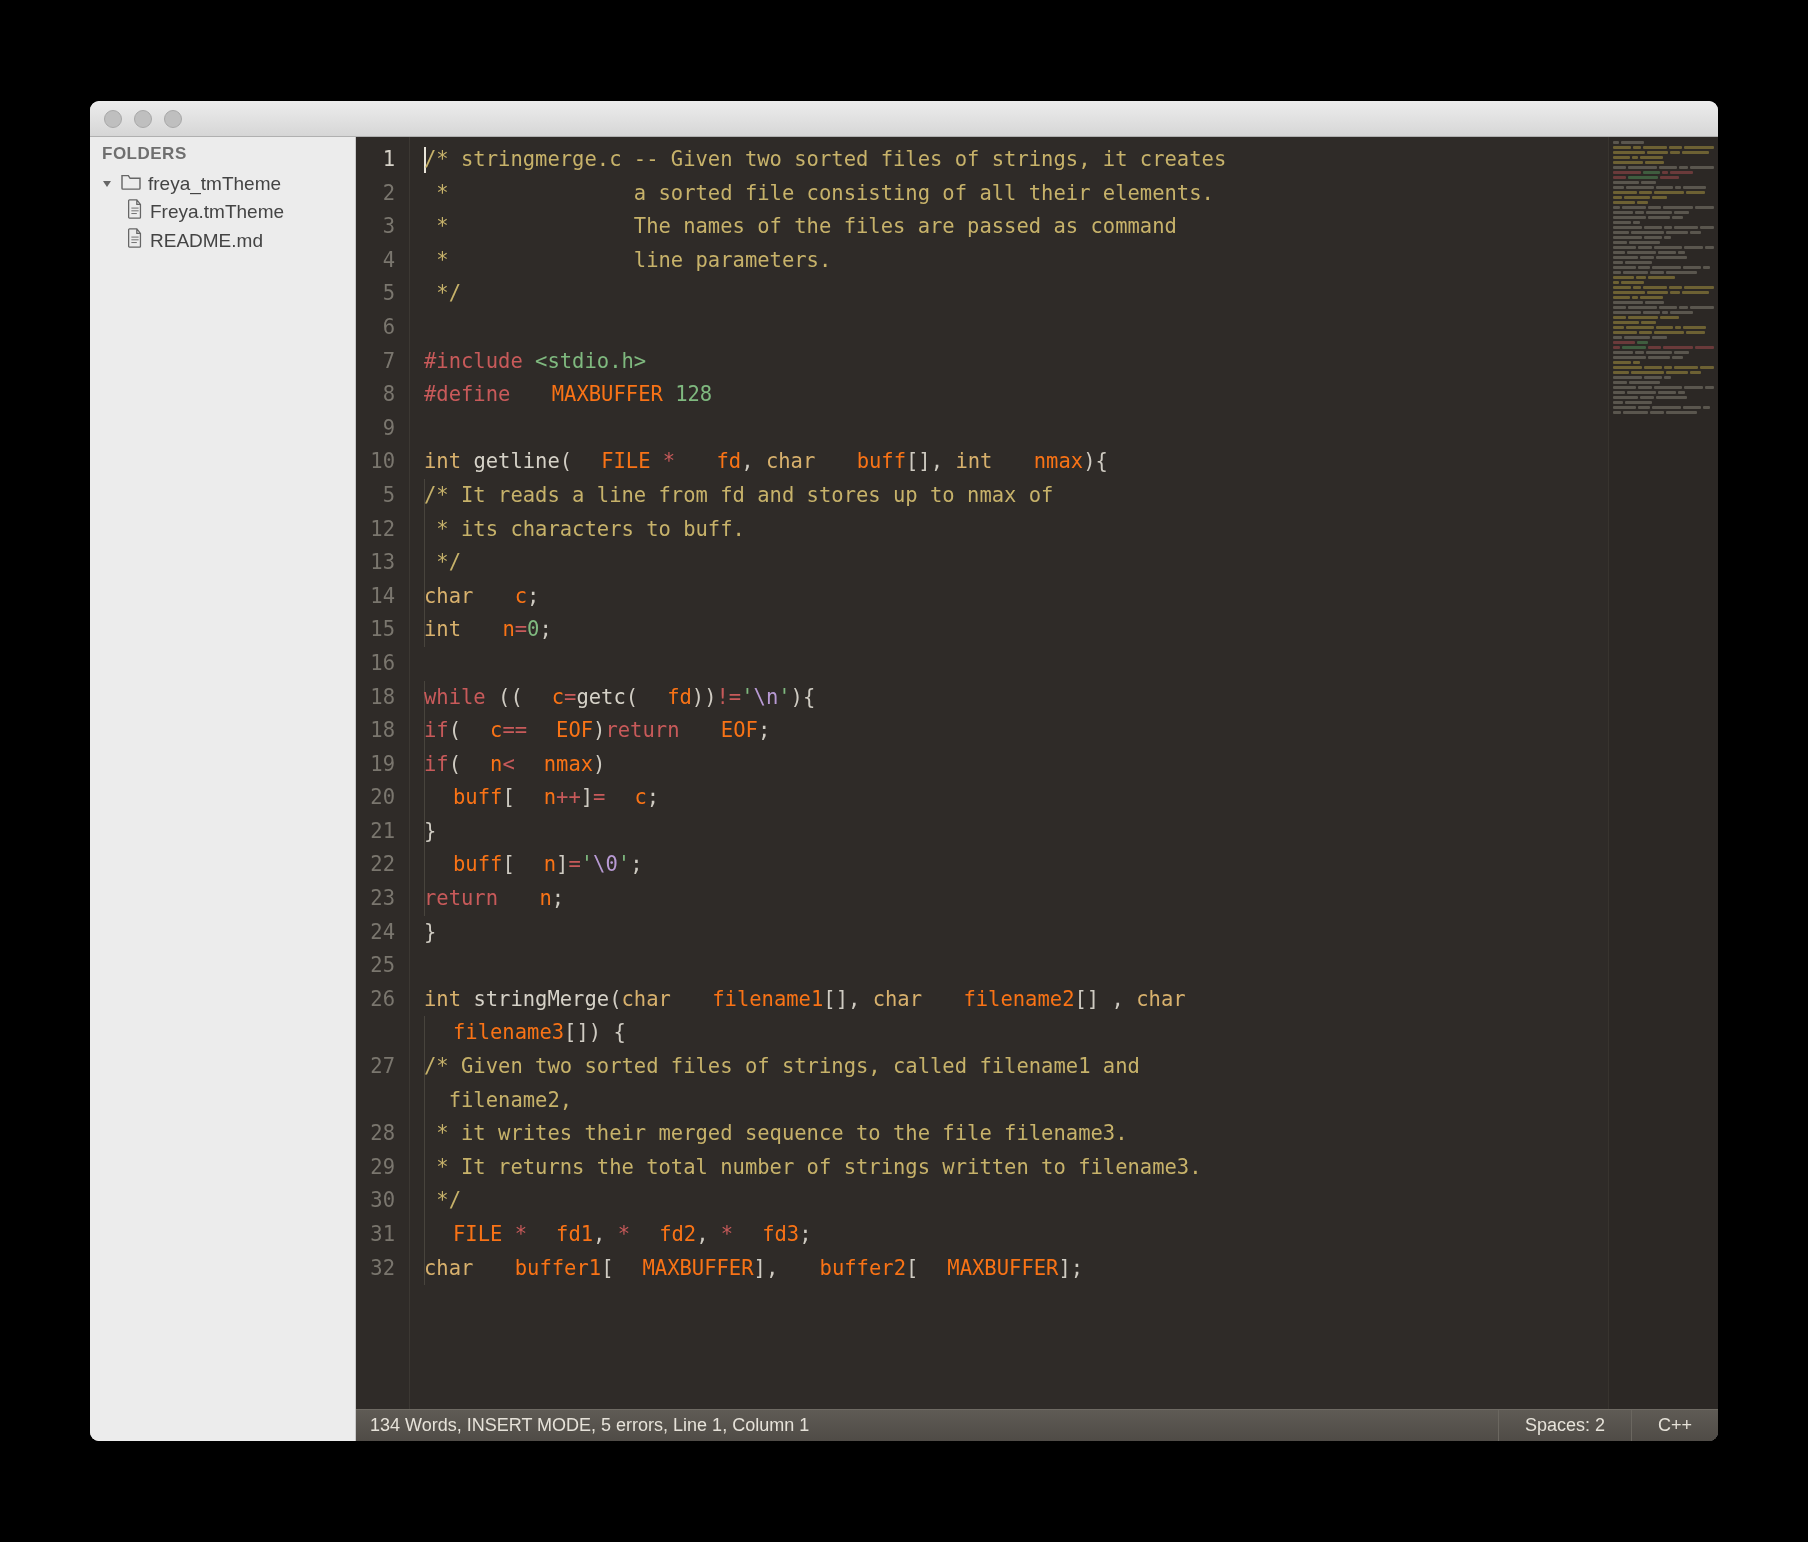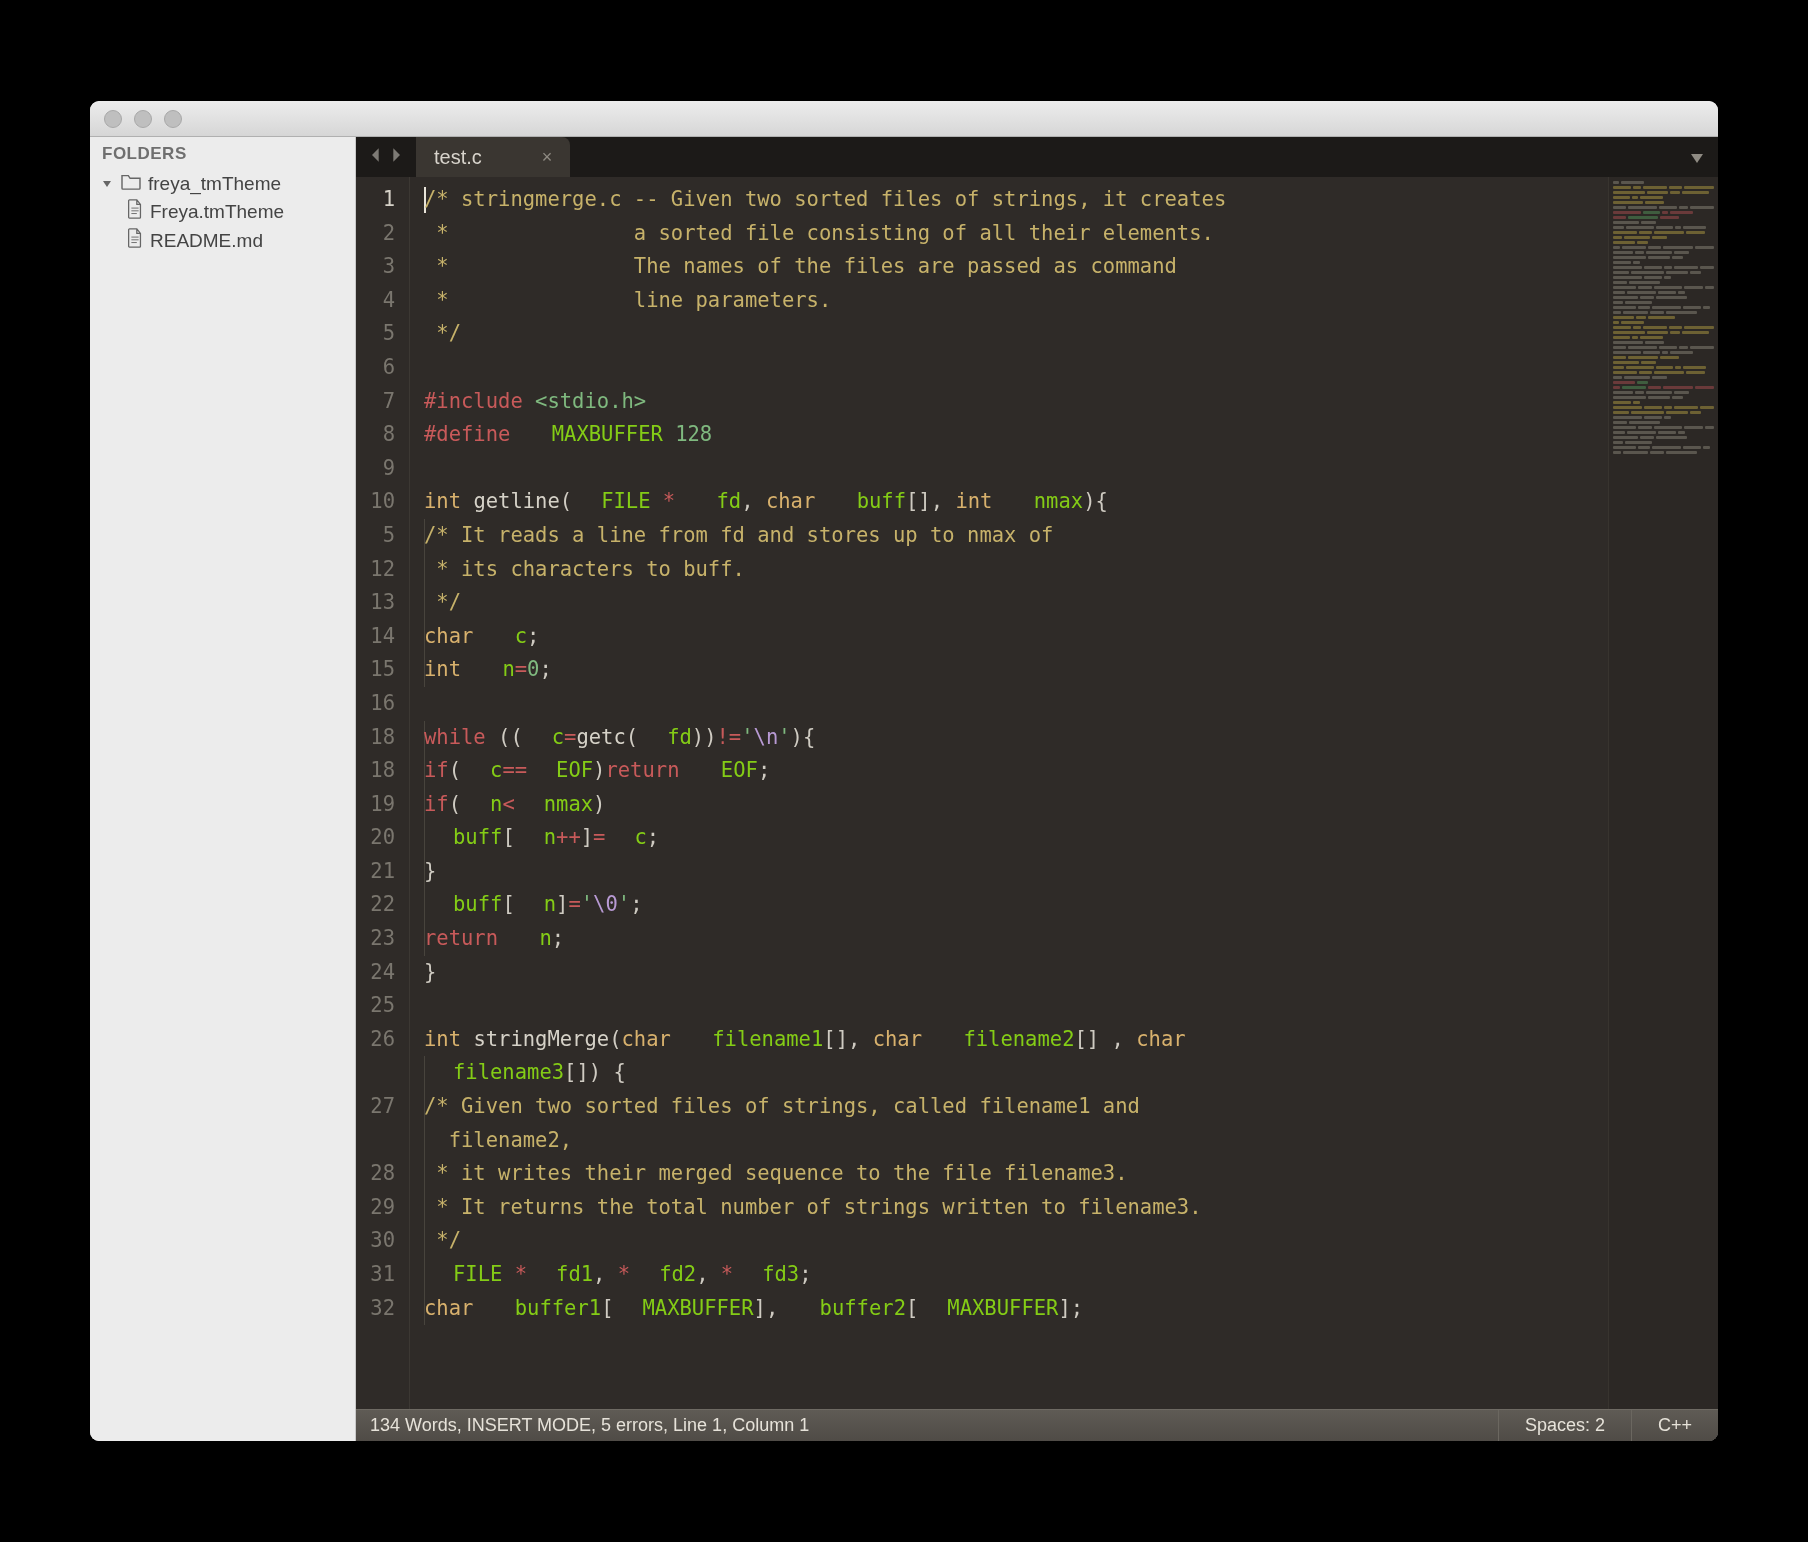--- a/index.html
+++ b/index.html
@@ -205,21 +205,21 @@
   vertical-align: middle;
   margin-right: -1px;
 }
 .c-comment { color: #c7b26a; }
 .c-preproc  { color: #c85a5a; }
 .c-string   { color: #7fb97f; }
 .c-number   { color: #7fb97f; }
 .c-keyword  { color: #c85a5a; }
 .c-type     { color: #d8b16d; }
 .c-func     { color: #d6d2c8; }
-.c-ident    { color: #84cc16; padding-left: 29px; }
+.c-ident    { color: #f97316; padding-left: 29px; }
 .c-escape   { color: #b89ad4; }
 .c-punct    { color: #cfcbc2; }
 .minimap {
   width: 110px;
   background: #2c2825;
   border-left: 1px solid #38342f;
   position: relative;
   overflow: hidden;
 }
 .minimap-lines {
@@ -302,39 +302,20 @@
                   <line x1="5" y1="13" x2="13" y2="13" stroke="#666" stroke-width="1"></line>
                   <line x1="5" y1="16" x2="11" y2="16" stroke="#666" stroke-width="1"></line>
                 </svg></span>
               <span>README.md</span>
             </div>
           </div>
       </div>
     </div>
 
     <div class="editor-panel">
-      <div class="tabbar">
-        <div class="nav-arrows">
-          <span><svg viewBox="0 0 12 12">
-                <path d="M8 1 L3 6 L8 11 Z" fill="#7d7a75"></path>
-              </svg></span>
-          <span><svg viewBox="0 0 12 12">
-                <path d="M4 1 L9 6 L4 11 Z" fill="#7d7a75"></path>
-              </svg></span>
-        </div>
-        <div class="tab">
-          <span>test.c</span>
-          <span class="tab-close">×</span>
-        </div>
-        <div class="tab-dropdown">
-          <svg viewBox="0 0 12 12">
-              <path d="M2 4 L10 4 L6 10 Z" fill="#8f8b83"></path>
-            </svg>
-        </div>
-      </div>
 
       <div class="editor-body">
         <div class="code-scroll">
           <div class="gutter" id="gutter">
               <div class="ln active">1</div>
               <div class="ln">2</div>
               <div class="ln">3</div>
               <div class="ln">4</div>
               <div class="ln">5</div>
               <div class="ln">6</div>

